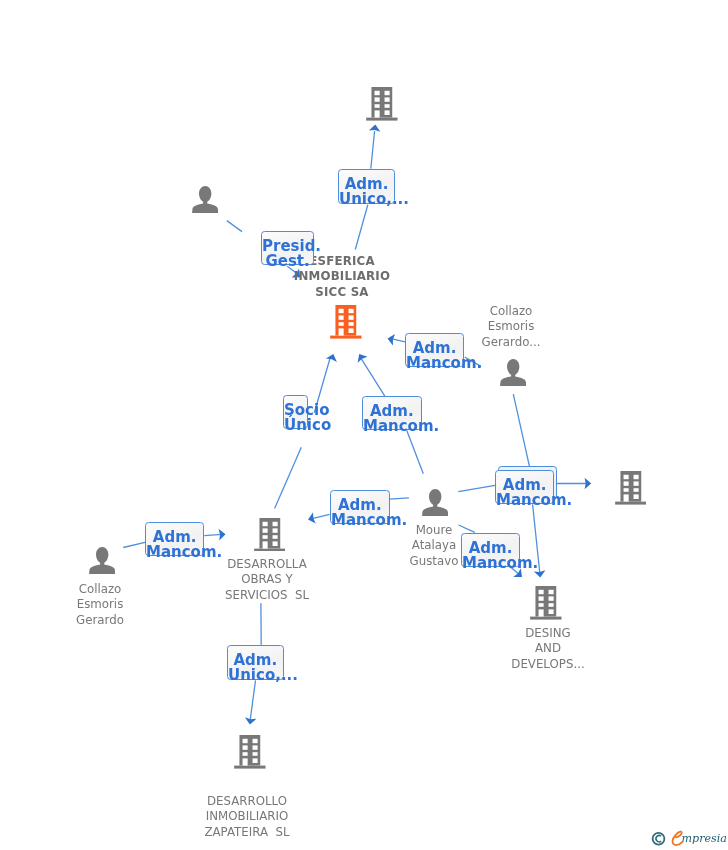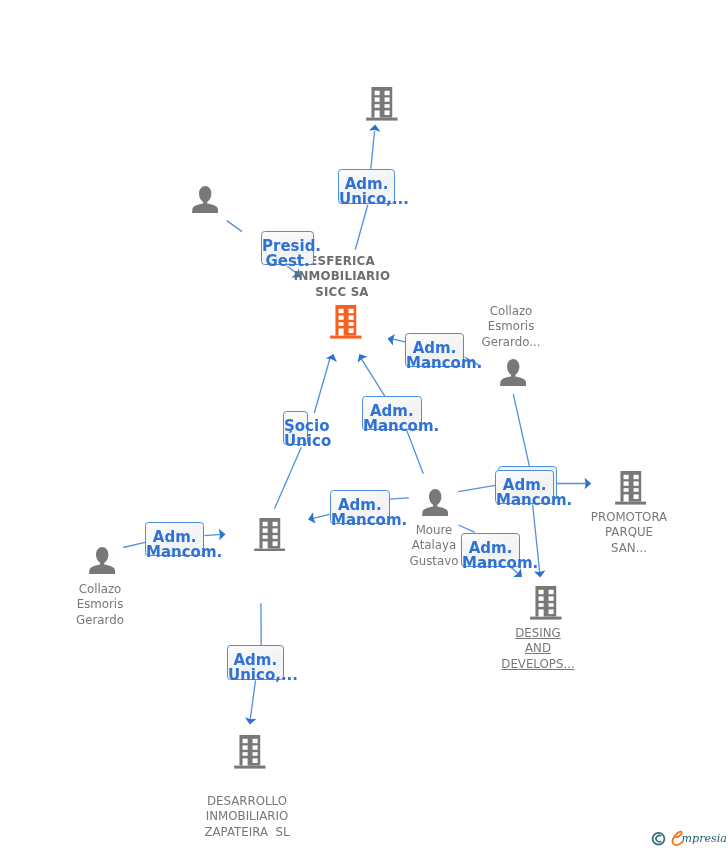--- a/index.html
+++ b/index.html
@@ -142,21 +142,20 @@
           <rect x="18.4" y="3.8" width="5.1" height="4.4"></rect>
           <rect x="8.4" y="10.4" width="5.1" height="4.4"></rect>
           <rect x="18.4" y="10.4" width="5.1" height="4.4"></rect>
           <rect x="8.4" y="17.2" width="5.1" height="3.6"></rect>
           <rect x="18.4" y="17.2" width="5.1" height="3.6"></rect>
           <rect x="8.4" y="23.4" width="5.1" height="7.2"></rect>
           <rect x="18.4" y="23.4" width="5.1" height="4.6"></rect>
         </g>
       </g>
     </svg>
-<div class="nlabel" style="left:528.7px;top:510.4px;width:200px;"><span>PROMOTORA</span><br><span>PARQUE</span><br><span>SAN...</span></div>
 
 <svg class="nicon" style="left:422.0px;top:488.7px;" width="26.4" height="27.1" viewBox="0 0 25.5 26.3">
  <path fill="#787878" d="M12.75,0 C16.1,0 18.75,3.2 18.75,7.4 C18.75,11.2 16.8,14.4 14.75,15.3 L14.75,16.9 C19.6,17.6 22.7,18.9 24.0,20.2 C24.8,21.0 25.1,21.9 25.2,23.0 L25.5,26.3 L0,26.3 L0.3,23.0 C0.4,21.9 0.7,21.0 1.5,20.2 C2.8,18.9 5.9,17.6 10.75,16.9 L10.75,15.3 C8.7,14.4 6.75,11.2 6.75,7.4 C6.75,3.2 9.4,0 12.75,0 Z"></path>
     </svg>
 <div class="nlabel" style="left:333.6px;top:523.2px;width:200px;"><span>Moure</span><br><span>Atalaya</span><br><span>Gustavo</span></div>
 
 <svg class="nicon" style="left:253.6px;top:517.8px;" width="31.7" height="33.6" viewBox="0 0 31.4 33.6">
  <g fill="#787878">
         <path d="M5.3,0 h20.8 v30.6 h-20.8 Z"></path>
         <rect x="0" y="30.6" width="31.4" height="3.0"></rect>
@@ -165,20 +164,21 @@
           <rect x="18.4" y="3.8" width="5.1" height="4.4"></rect>
           <rect x="8.4" y="10.4" width="5.1" height="4.4"></rect>
           <rect x="18.4" y="10.4" width="5.1" height="4.4"></rect>
           <rect x="8.4" y="17.2" width="5.1" height="3.6"></rect>
           <rect x="18.4" y="17.2" width="5.1" height="3.6"></rect>
           <rect x="8.4" y="23.4" width="5.1" height="7.2"></rect>
           <rect x="18.4" y="23.4" width="5.1" height="4.6"></rect>
         </g>
       </g>
     </svg>
+<div class="nlabel" style="left:167.2px;top:557.2px;width:200px;"><span>DESARROLLA</span><br><span>OBRAS Y</span><br><span>SERVICIOS  SL</span></div>
 
 <svg class="nicon" style="left:88.7px;top:547.1px;" width="26.4" height="27.1" viewBox="0 0 25.5 26.3">
  <path fill="#787878" d="M12.75,0 C16.1,0 18.75,3.2 18.75,7.4 C18.75,11.2 16.8,14.4 14.75,15.3 L14.75,16.9 C19.6,17.6 22.7,18.9 24.0,20.2 C24.8,21.0 25.1,21.9 25.2,23.0 L25.5,26.3 L0,26.3 L0.3,23.0 C0.4,21.9 0.7,21.0 1.5,20.2 C2.8,18.9 5.9,17.6 10.75,16.9 L10.75,15.3 C8.7,14.4 6.75,11.2 6.75,7.4 C6.75,3.2 9.4,0 12.75,0 Z"></path>
     </svg>
 <div class="nlabel" style="left:-0.3px;top:581.8px;width:200px;"><span>Collazo</span><br><span>Esmoris</span><br><span>Gerardo</span></div>
 
 <svg class="nicon" style="left:529.9px;top:586.4px;" width="31.7" height="33.6" viewBox="0 0 31.4 33.6">
  <g fill="#787878">
         <path d="M5.3,0 h20.8 v30.6 h-20.8 Z"></path>
         <rect x="0" y="30.6" width="31.4" height="3.0"></rect>
@@ -187,21 +187,21 @@
           <rect x="18.4" y="3.8" width="5.1" height="4.4"></rect>
           <rect x="8.4" y="10.4" width="5.1" height="4.4"></rect>
           <rect x="18.4" y="10.4" width="5.1" height="4.4"></rect>
           <rect x="8.4" y="17.2" width="5.1" height="3.6"></rect>
           <rect x="18.4" y="17.2" width="5.1" height="3.6"></rect>
           <rect x="8.4" y="23.4" width="5.1" height="7.2"></rect>
           <rect x="18.4" y="23.4" width="5.1" height="4.6"></rect>
         </g>
       </g>
     </svg>
-<div class="nlabel" style="left:438px;top:625.6px;width:200px;text-decoration:underline;"><span>DESING</span><br><span>AND</span><br><span>DEVELOPS...</span></div>
+<div class="nlabel" style="left:448px;top:625.6px;width:200px;"><span>DESING</span><br><span>AND</span><br><span>DEVELOPS...</span></div>
 
 <svg class="nicon" style="left:234.3px;top:735.1px;" width="31.7" height="33.6" viewBox="0 0 31.4 33.6">
  <g fill="#787878">
         <path d="M5.3,0 h20.8 v30.6 h-20.8 Z"></path>
         <rect x="0" y="30.6" width="31.4" height="3.0"></rect>
  <g fill="#ffffff">
           <rect x="8.4" y="3.8" width="5.1" height="4.4"></rect>
           <rect x="18.4" y="3.8" width="5.1" height="4.4"></rect>
           <rect x="8.4" y="10.4" width="5.1" height="4.4"></rect>
           <rect x="18.4" y="10.4" width="5.1" height="4.4"></rect>
@@ -227,21 +227,21 @@
 <div class="ebox" style="left:405.4px;top:333.2px;width:59.2px;height:34.4px;">
   <span class="eline l1">Adm.</span>
   <span class="eline l2">Mancom.</span>
 </div>
 
 <div class="ebox" style="left:361.9px;top:395.9px;width:59.5px;height:34.4px;">
   <span class="eline l1">Adm.</span>
   <span class="eline l2">Mancom.</span>
 </div>
 
-<div class="ebox" style="left:283px;top:411px;width:25px;height:34.4px;">
+<div class="ebox" style="left:283px;top:395px;width:25px;height:34.4px;">
   <span class="eline l1">Socio</span>
   <span class="eline l2">Único</span>
 </div>
 
 <div class="ebox" style="left:329.9px;top:490.2px;width:59.5px;height:34.4px;">
   <span class="eline l1">Adm.</span>
   <span class="eline l2">Mancom.</span>
 </div>
 
 <div class="shadowbox" style="left:498px;top:466.2px;width:59.4px;height:33.8px;"></div>

